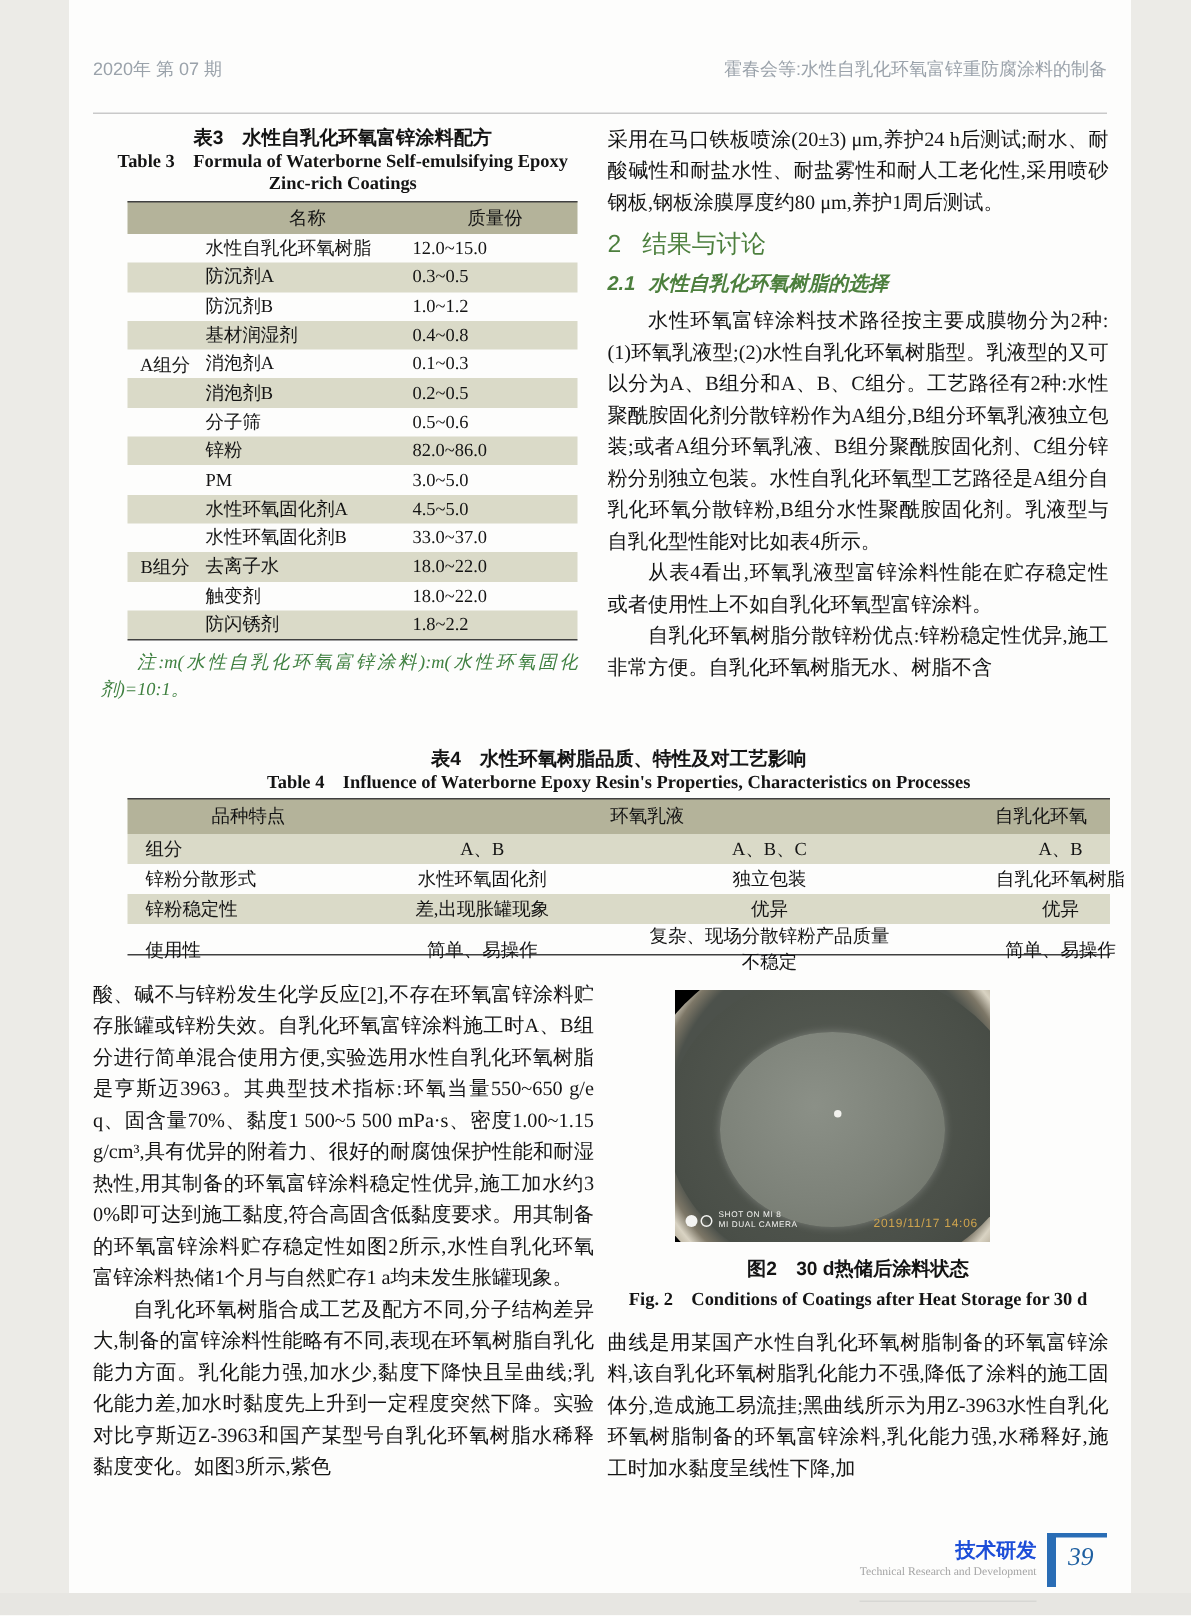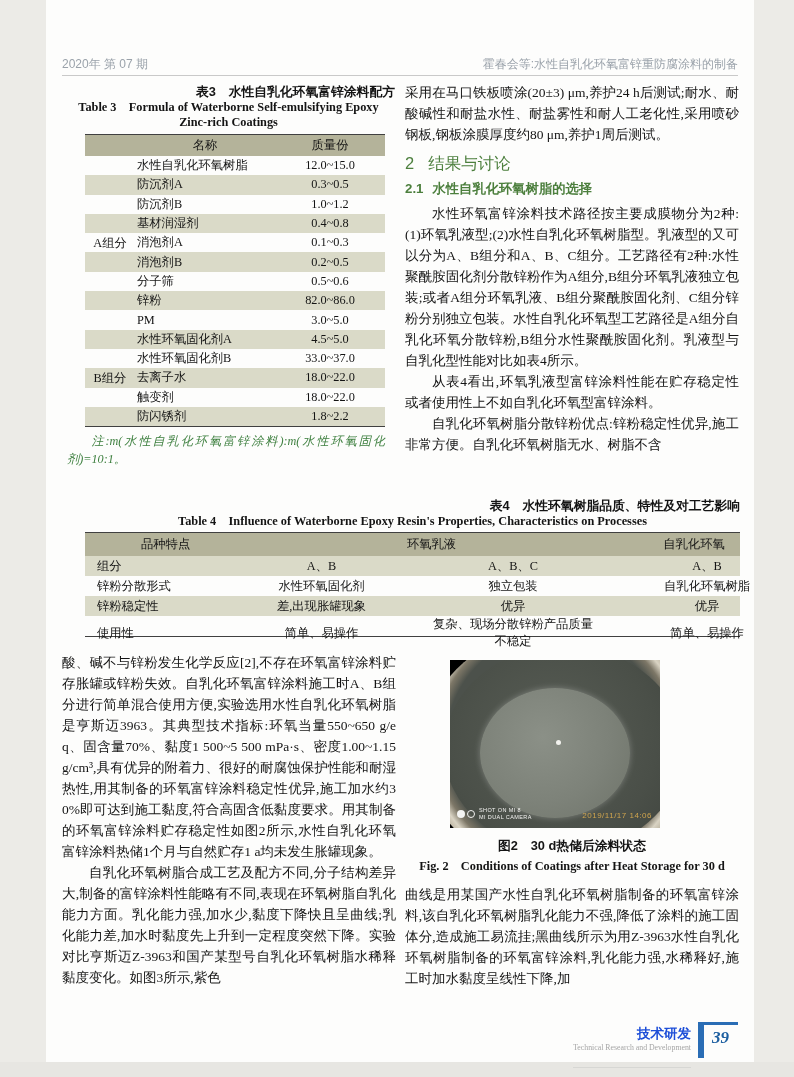--- a/index.html
+++ b/index.html
@@ -13,79 +13,79 @@
   .edge-left  { left:0; top:0; width:46px; height:1077px; }
   .edge-right { right:0; top:0; width:40px; height:1077px; }
   .edge-bottom{ left:0; bottom:0; width:794px; height:15px; background:#e7e6e2; }
 
   
   .hdr {
     position:absolute; left:62px; top:50px; width:676px; height:26px;
     border-bottom:1px solid #c9c9c9;
     display:flex; justify-content:space-between; align-items:flex-end;
     font-family:"Liberation Sans","DejaVu Sans",sans-serif;
-    font-size:12px; color:#9aa2aa; padding-bottom:2px; box-sizing:border-box;
+    font-size:12px; color:#9aa2aa; padding-bottom:20px; box-sizing:border-box;
   }
 
   
   .bodyp {
     font-size:13.5px; line-height:21px; text-align:justify; margin:0;
     word-break:break-all;
   }
   .indent { text-indent:2em; }
 
   
   .col-lt { position:absolute; left:62px;  top:84px;  width:333px; }
   .col-rt { position:absolute; left:405px; top:82px;  width:334px; }
   .col-lb { position:absolute; left:62px;  top:652px; width:334px; }
   .col-rb { position:absolute; left:405px; top:652px; width:334px; }
 
   
   .tbl-title-zh {
     font-family:"Liberation Sans","DejaVu Sans",sans-serif;
-    font-weight:bold; font-size:12.8px; text-align:right; line-height:16px;
+    font-weight:bold; font-size:12.8px; text-align:center; line-height:16px;
   }
   .tbl-title-en {
     font-weight:bold; font-size:12.3px; text-align:center; line-height:15px;
   }
 
   
   .t3 { margin:4px 16px 0 23px; width:300px; font-size:12.3px; }
   .t3-head {
     display:grid; grid-template-columns:50px 140px 110px; height:21px;
     background:#b4b39a; border-top:1.5px solid #404040; align-items:center;
     font-weight:normal;
   }
   .t3-head .h-name { text-align:center; }
   .t3-head .h-val  { text-align:center; }
   .t3-body { position:relative; border-bottom:1.5px solid #404040; }
   .t3-row { display:grid; grid-template-columns:50px 140px 110px; height:19.3px; align-items:center; }
   .t3-row:nth-child(even) { background:#dadac8; }
   .t3-name { padding-left:2px; }
-  .t3-val  { text-align:center; }
+  .t3-val  { text-align:left; }
   .t3-grp {
     position:absolute; left:0; width:50px; display:flex;
     align-items:center; justify-content:center; font-size:12.3px;
   }
   .t3-grp-a { top:0;     height:174px; }
   .t3-grp-b { top:174px; height:96px;  }
   .t3-note {
     margin:6px 10px 10px 5px; font-size:12.2px; line-height:17.5px;
     color:#3f8040; font-style:italic; text-indent:2em; text-align:justify;
   }
 
   
   .h2 {
     font-family:"Liberation Sans","DejaVu Sans",sans-serif;
     color:#4c7f3d; font-size:16.5px; margin:7px 0 5px 0; line-height:22px;
   }
   .h2 .num { margin-right:14px; }
   .h3 {
     font-family:"Liberation Sans","DejaVu Sans",sans-serif;
-    color:#4c7f3d; font-size:13.3px; font-weight:bold; margin:0 0 4px 0; line-height:20px;
+    color:#4c7f3d; font-size:13.3px; font-weight:bold; margin:0 0 4px 0; line-height:20px;font-style:italic;
   }
   .h3 .num { margin-right:9px; }
 
   
   .t4-wrap { position:absolute; left:85px; top:498px; width:655px; }
   .t4 { margin-top:3px; width:655px; font-size:12.3px; border-bottom:1.5px solid #404040; }
   .t4-head {
     display:grid; grid-template-columns:130px 345px 180px; height:23px;
     background:#b4b39a; border-top:1.5px solid #404040; align-items:center;padding-left:44px;
   }
@@ -147,21 +147,21 @@
   .footer-en {
     font-family:Liberation Serif, serif;
     font-size:7.8px; color:#a5a5a5; line-height:11px;
     border-bottom:1px solid #d7d7d4; padding-bottom:14px;
   }
   .pageno-box {
     margin-left:7px; border-top:3px solid #2a6db5; border-left:6px solid #2a6db5;
     padding:3px 9px 10px 8px;
   }
   .pageno {
-    font-style:italic; font-weight:bold; font-size:17px; color:#1d5fa0;
+    font-style:italic; font-weight:normal; font-size:17px; color:#1d5fa0;
     font-family:"Liberation Serif",serif;
   }
 </style>
 </head>
 <body>
 
 <div class="page">
 
   <div class="edge edge-left"></div>
   <div class="edge edge-right"></div>

